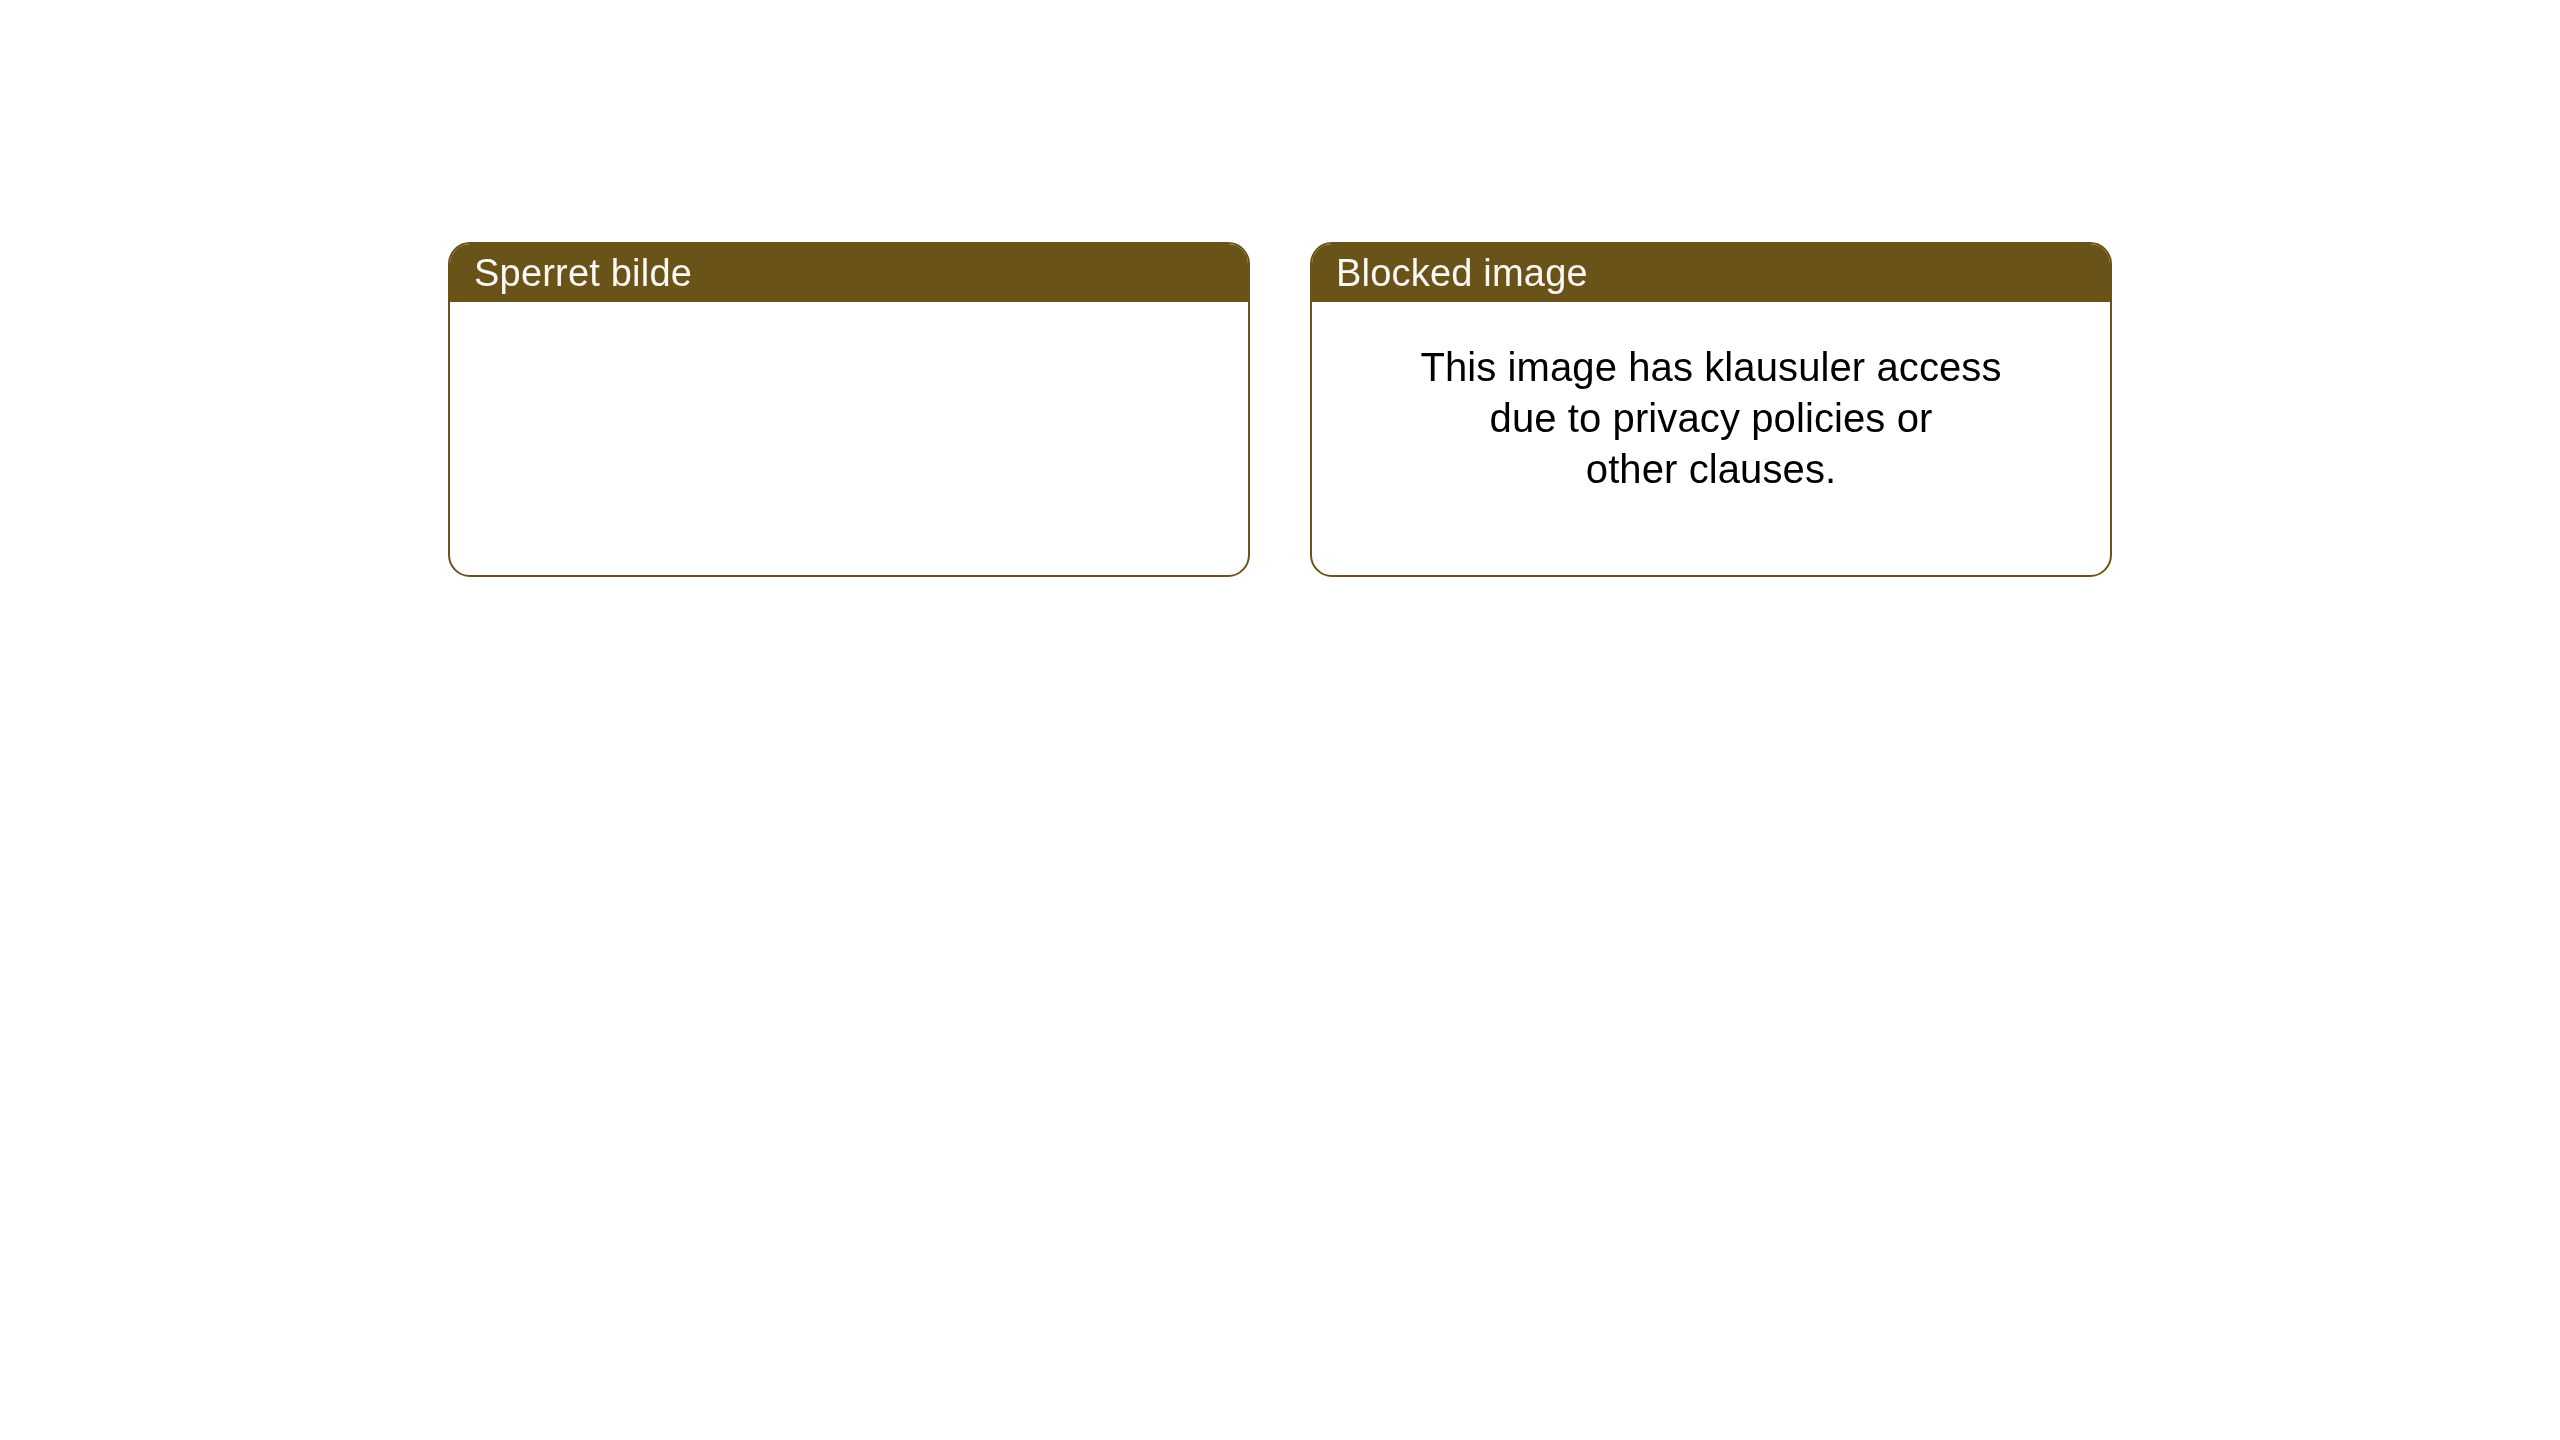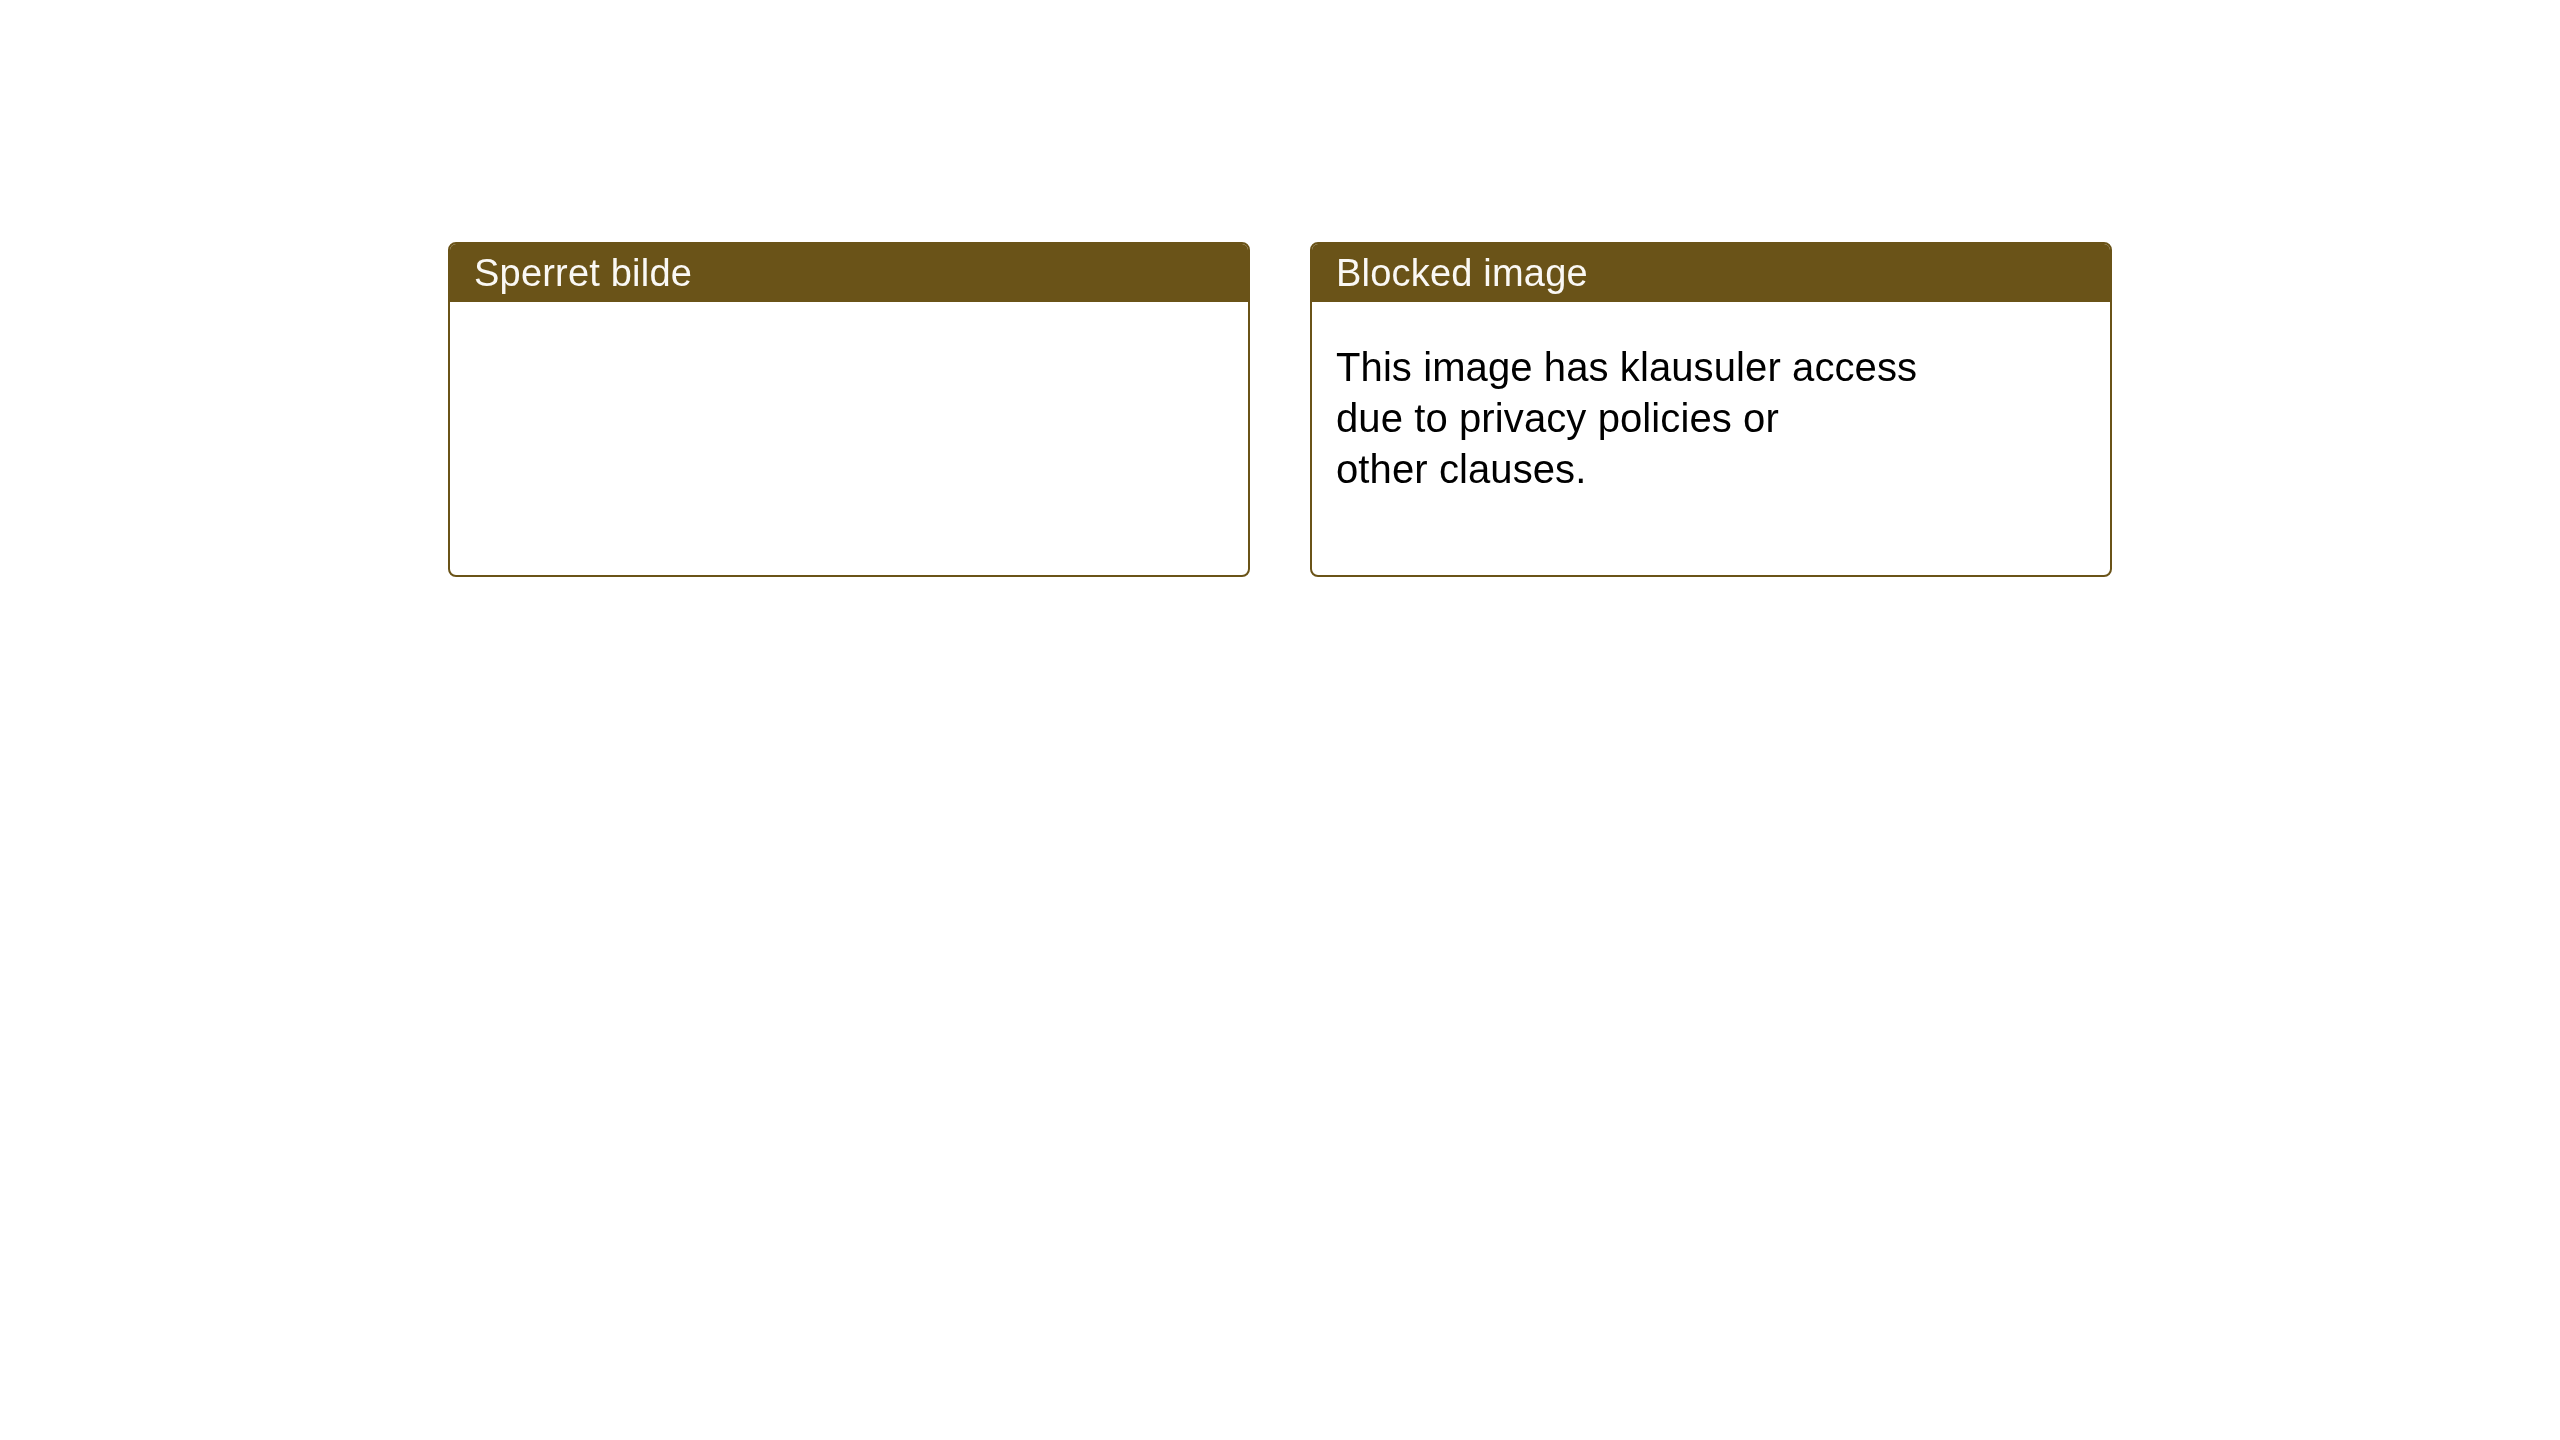--- a/index.html
+++ b/index.html
@@ -22,25 +22,25 @@
     height: 1440px;
     background: var(--page-bg);
   }
   .card {
     position: absolute;
     top: 242px;
     width: 802px;
     height: 335px;
     background: #ffffff;
     border: 2px solid var(--accent);
-    border-radius: 8px;
+    border-radius: 22px;
     overflow: hidden;
   }
   .card--left  { left: 448px; }
-  .card--right { left: 1310px; }
+  .card--right { left: 1310px; text-align: center; }
   .card-header {
     height: 58px;
     background: var(--accent);
     display: flex;
     align-items: center;
     padding: 0 24px;
   }
   .card-title {
     color: var(--header-text);
     font-size: 38px;

